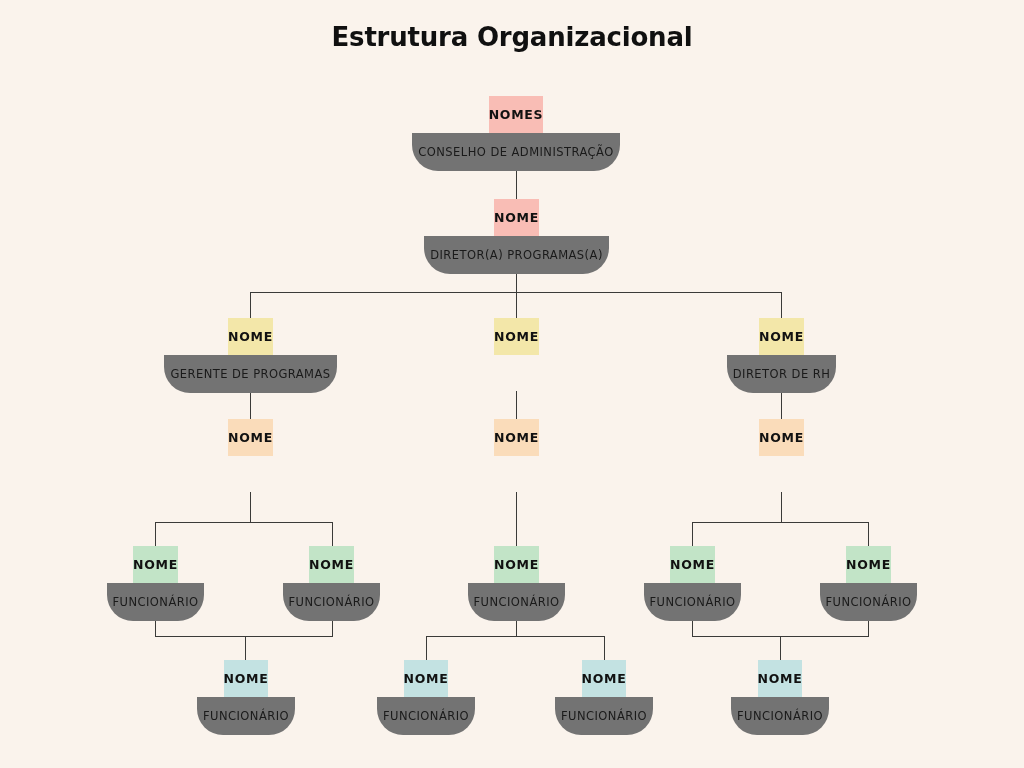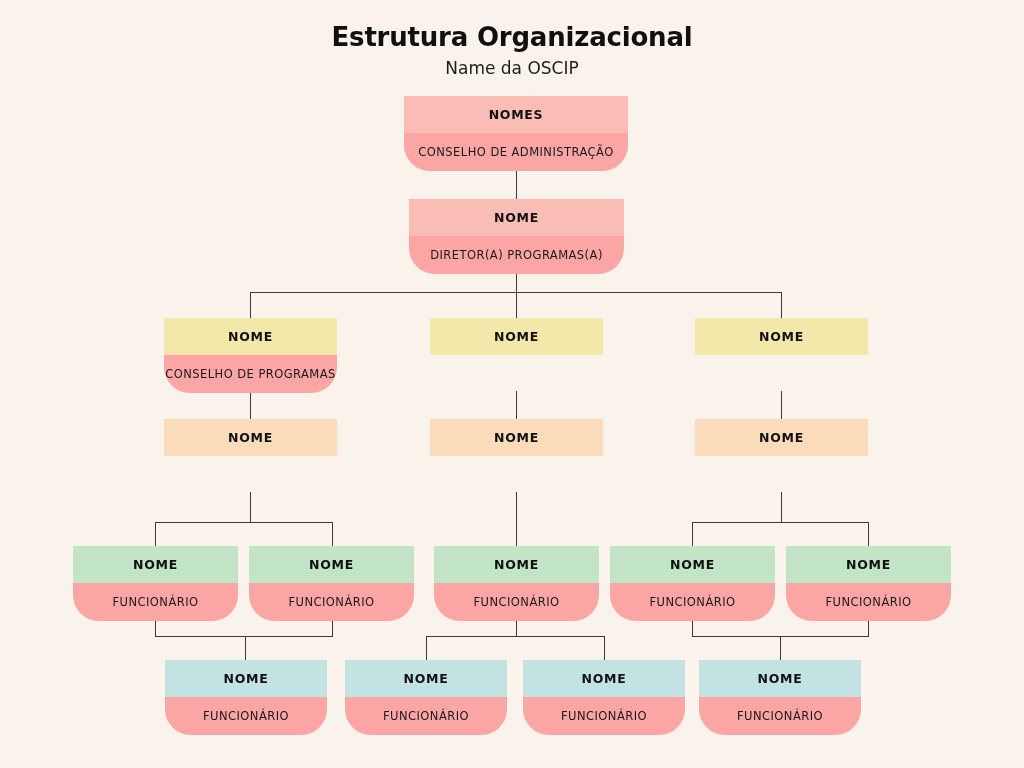--- a/index.html
+++ b/index.html
@@ -55,56 +55,56 @@
   }
   .conn.v { width: 1px; }
   .conn.h { height: 1px; }
 
   
   .node {
     position: absolute;
     display: flex;
     flex-direction: column;
     z-index: 2;
+    align-items: center;
   }
 
   .node-head {
     height: 37px;
     display: flex;
     align-items: center;
     justify-content: center;
     font-size: 12.5px;
     font-weight: 700;
     letter-spacing: 0.7px;
     color: #111111;
   }
 
   .node-body {
     height: 38px;
     display: flex;
     align-items: center;
     justify-content: center;
-    background: #fca5a5;
+    background: #737373;
     border-radius: 0 0 26px 26px;
     font-size: 11.5px;
     font-weight: 400;
     letter-spacing: 0.45px;
     color: #1a1a1a;
     padding: 0 6px;
     text-align: center;
     white-space: nowrap;
   }
 </style>
 </head>
 <body>
 
 <div id="chart-root">
 
   <div class="chart-title">Estrutura Organizacional</div>
-  <div class="chart-subtitle">Name da OSCIP</div>
 
   <div class="conn v" style="left:516px; top:168px; height:32px;"></div>
 
   <div class="conn v" style="left:516px; top:263px; height:29px;"></div>
   <div class="conn h" style="left:250px; top:292px; width:532px;"></div>
   <div class="conn v" style="left:250px; top:292px; height:26px;"></div>
   <div class="conn v" style="left:516px; top:292px; height:26px;"></div>
   <div class="conn v" style="left:781px; top:292px; height:26px;"></div>
 
   <div class="conn v" style="left:250px; top:391px; height:28px;"></div>
@@ -143,29 +143,30 @@
     <div class="node-body">CONSELHO DE ADMINISTRAÇÃO</div>
   </div>
 
   <div class="node" style="left:409px; top:199px; width:215px;">
     <div class="node-head" style="background:#f9bdb5;">NOME</div>
     <div class="node-body">DIRETOR(A) PROGRAMAS(A)</div>
   </div>
 
   <div class="node" style="left:164px; top:318px; width:173px;">
     <div class="node-head" style="background:#f3e7a9;">NOME</div>
-    <div class="node-body">CONSELHO DE PROGRAMAS</div>
+    <div class="node-body">GERENTE DE PROGRAMAS</div>
   </div>
 
   <div class="node" style="left:430px; top:318px; width:173px;">
     <div class="node-head" style="background:#f3e7a9;">NOME</div>
   </div>
 
   <div class="node" style="left:695px; top:318px; width:173px;">
     <div class="node-head" style="background:#f3e7a9;">NOME</div>
+    <div class="node-body">DIRETOR DE RH</div>
   </div>
 
   <div class="node" style="left:164px; top:419px; width:173px;">
     <div class="node-head" style="background:#fadcba;">NOME</div>
   </div>
 
   <div class="node" style="left:430px; top:419px; width:173px;">
     <div class="node-head" style="background:#fadcba;">NOME</div>
   </div>
 

